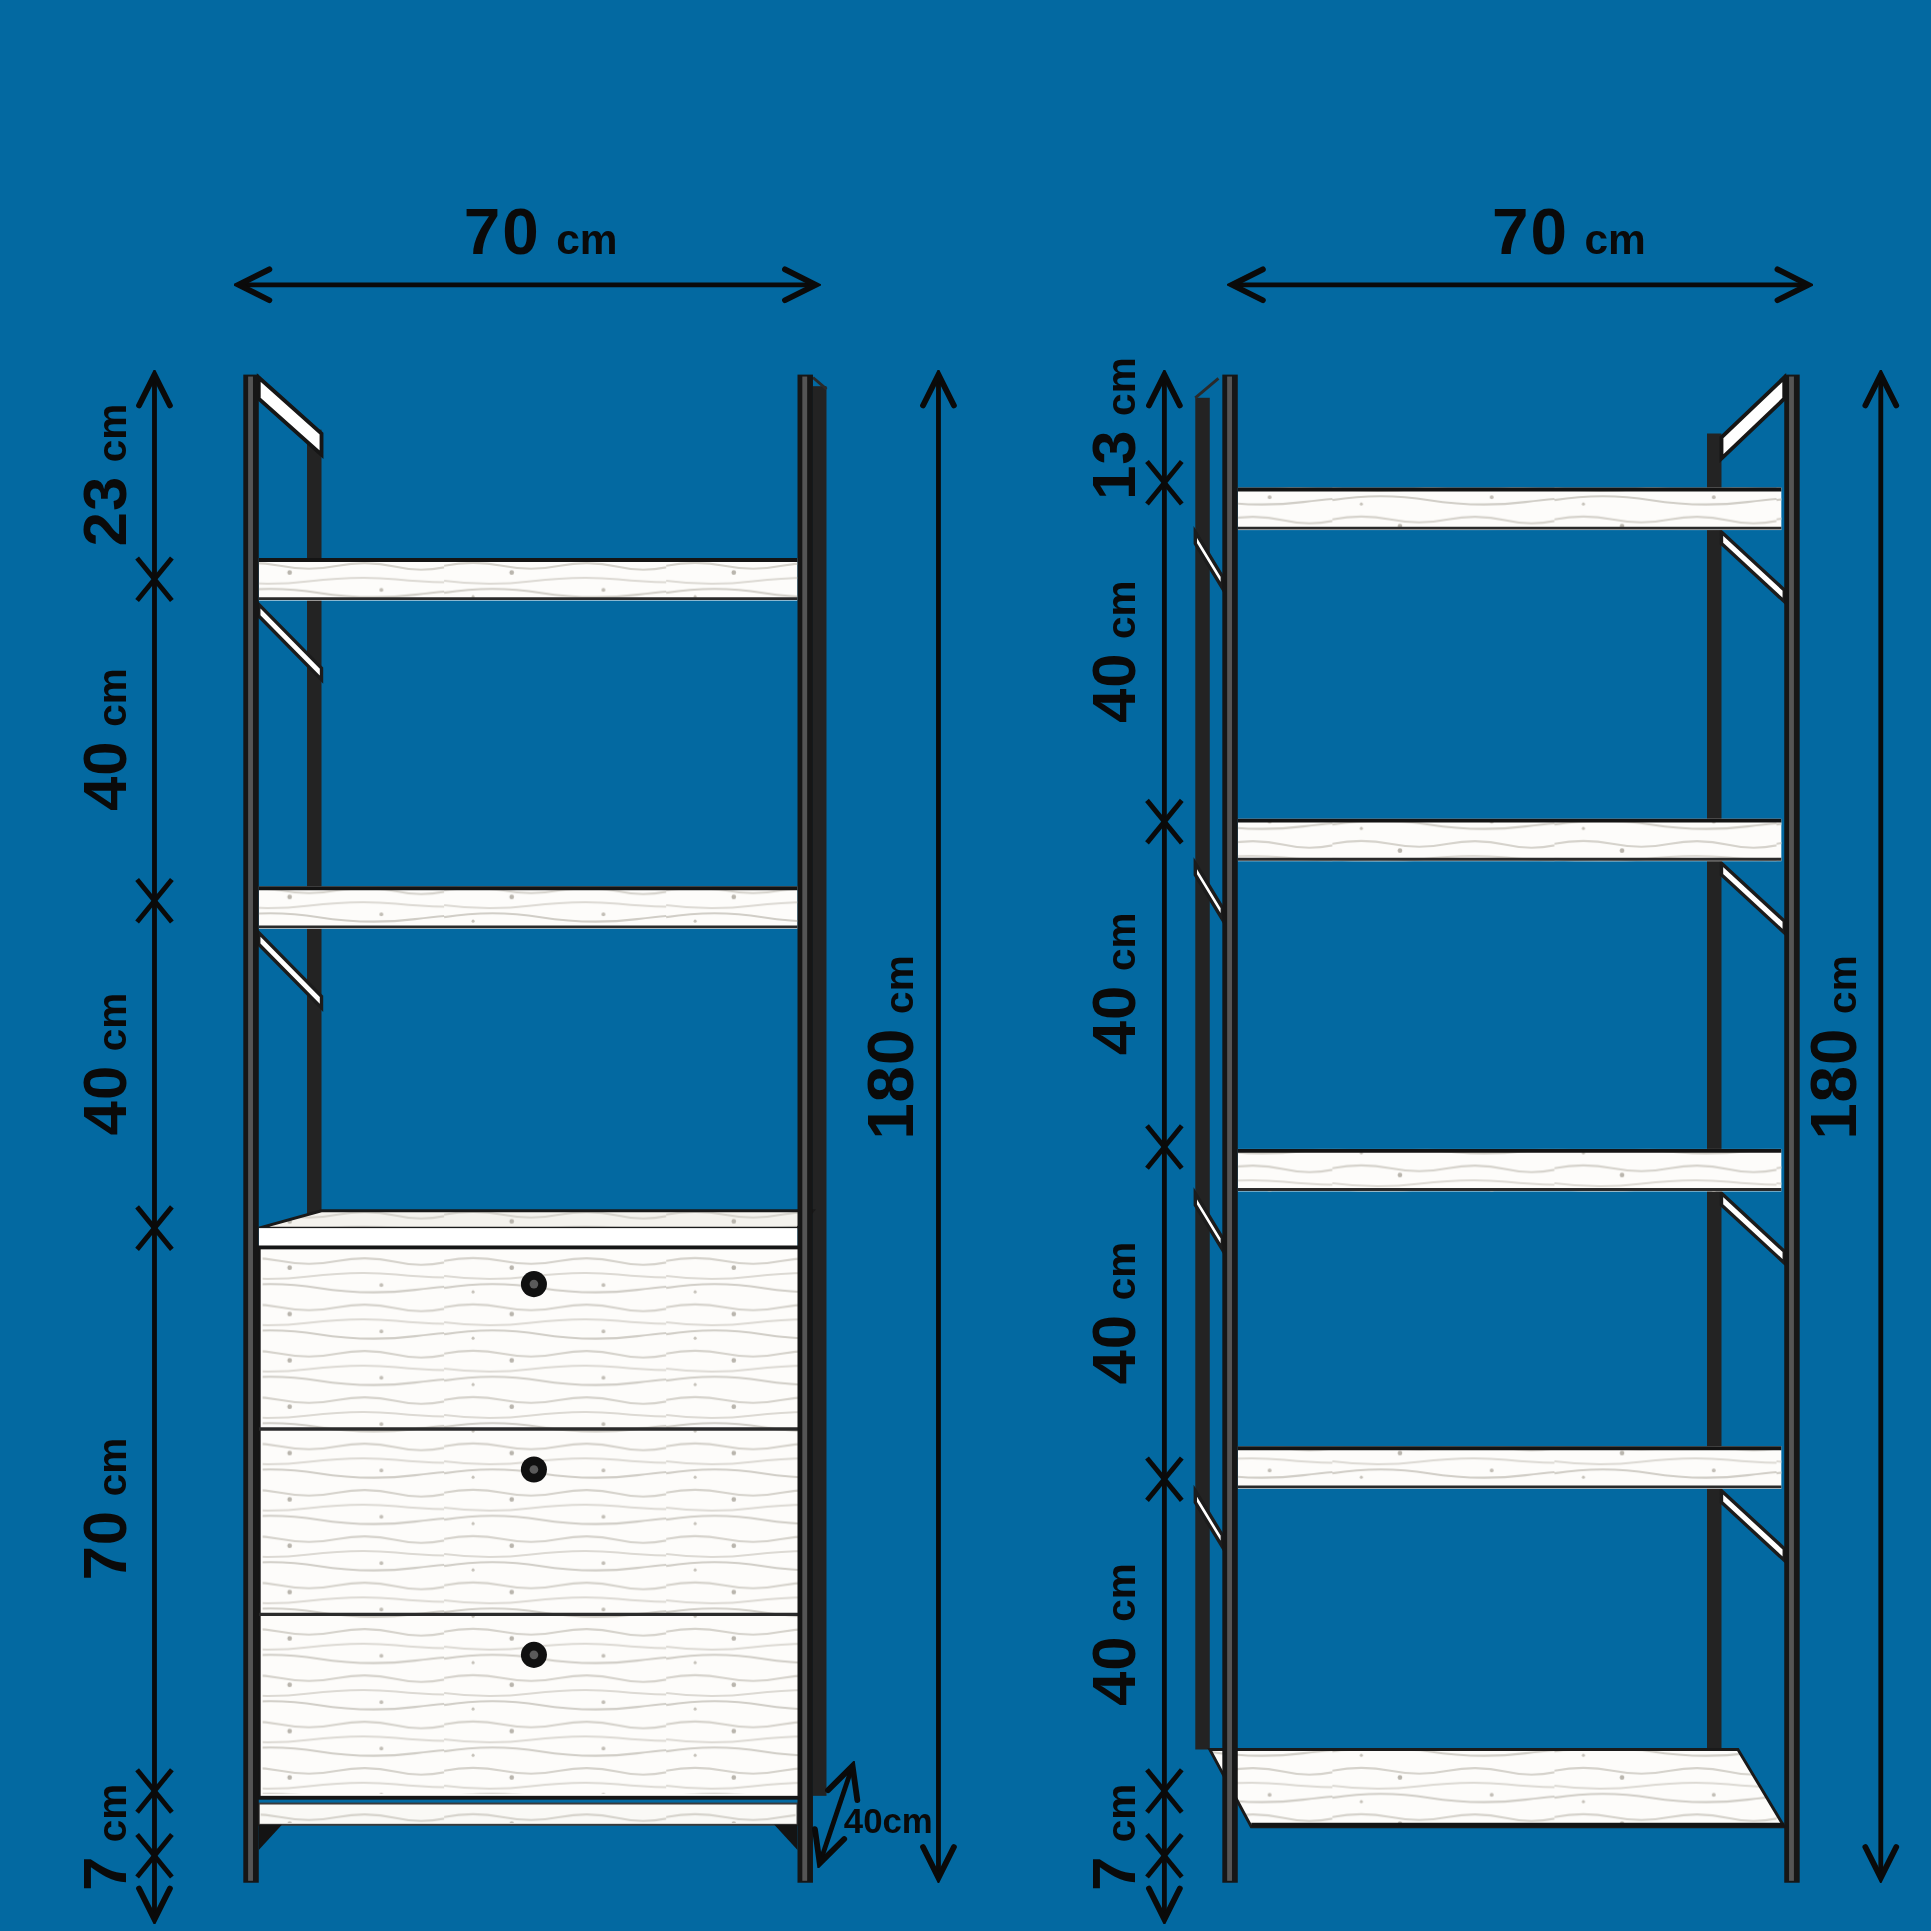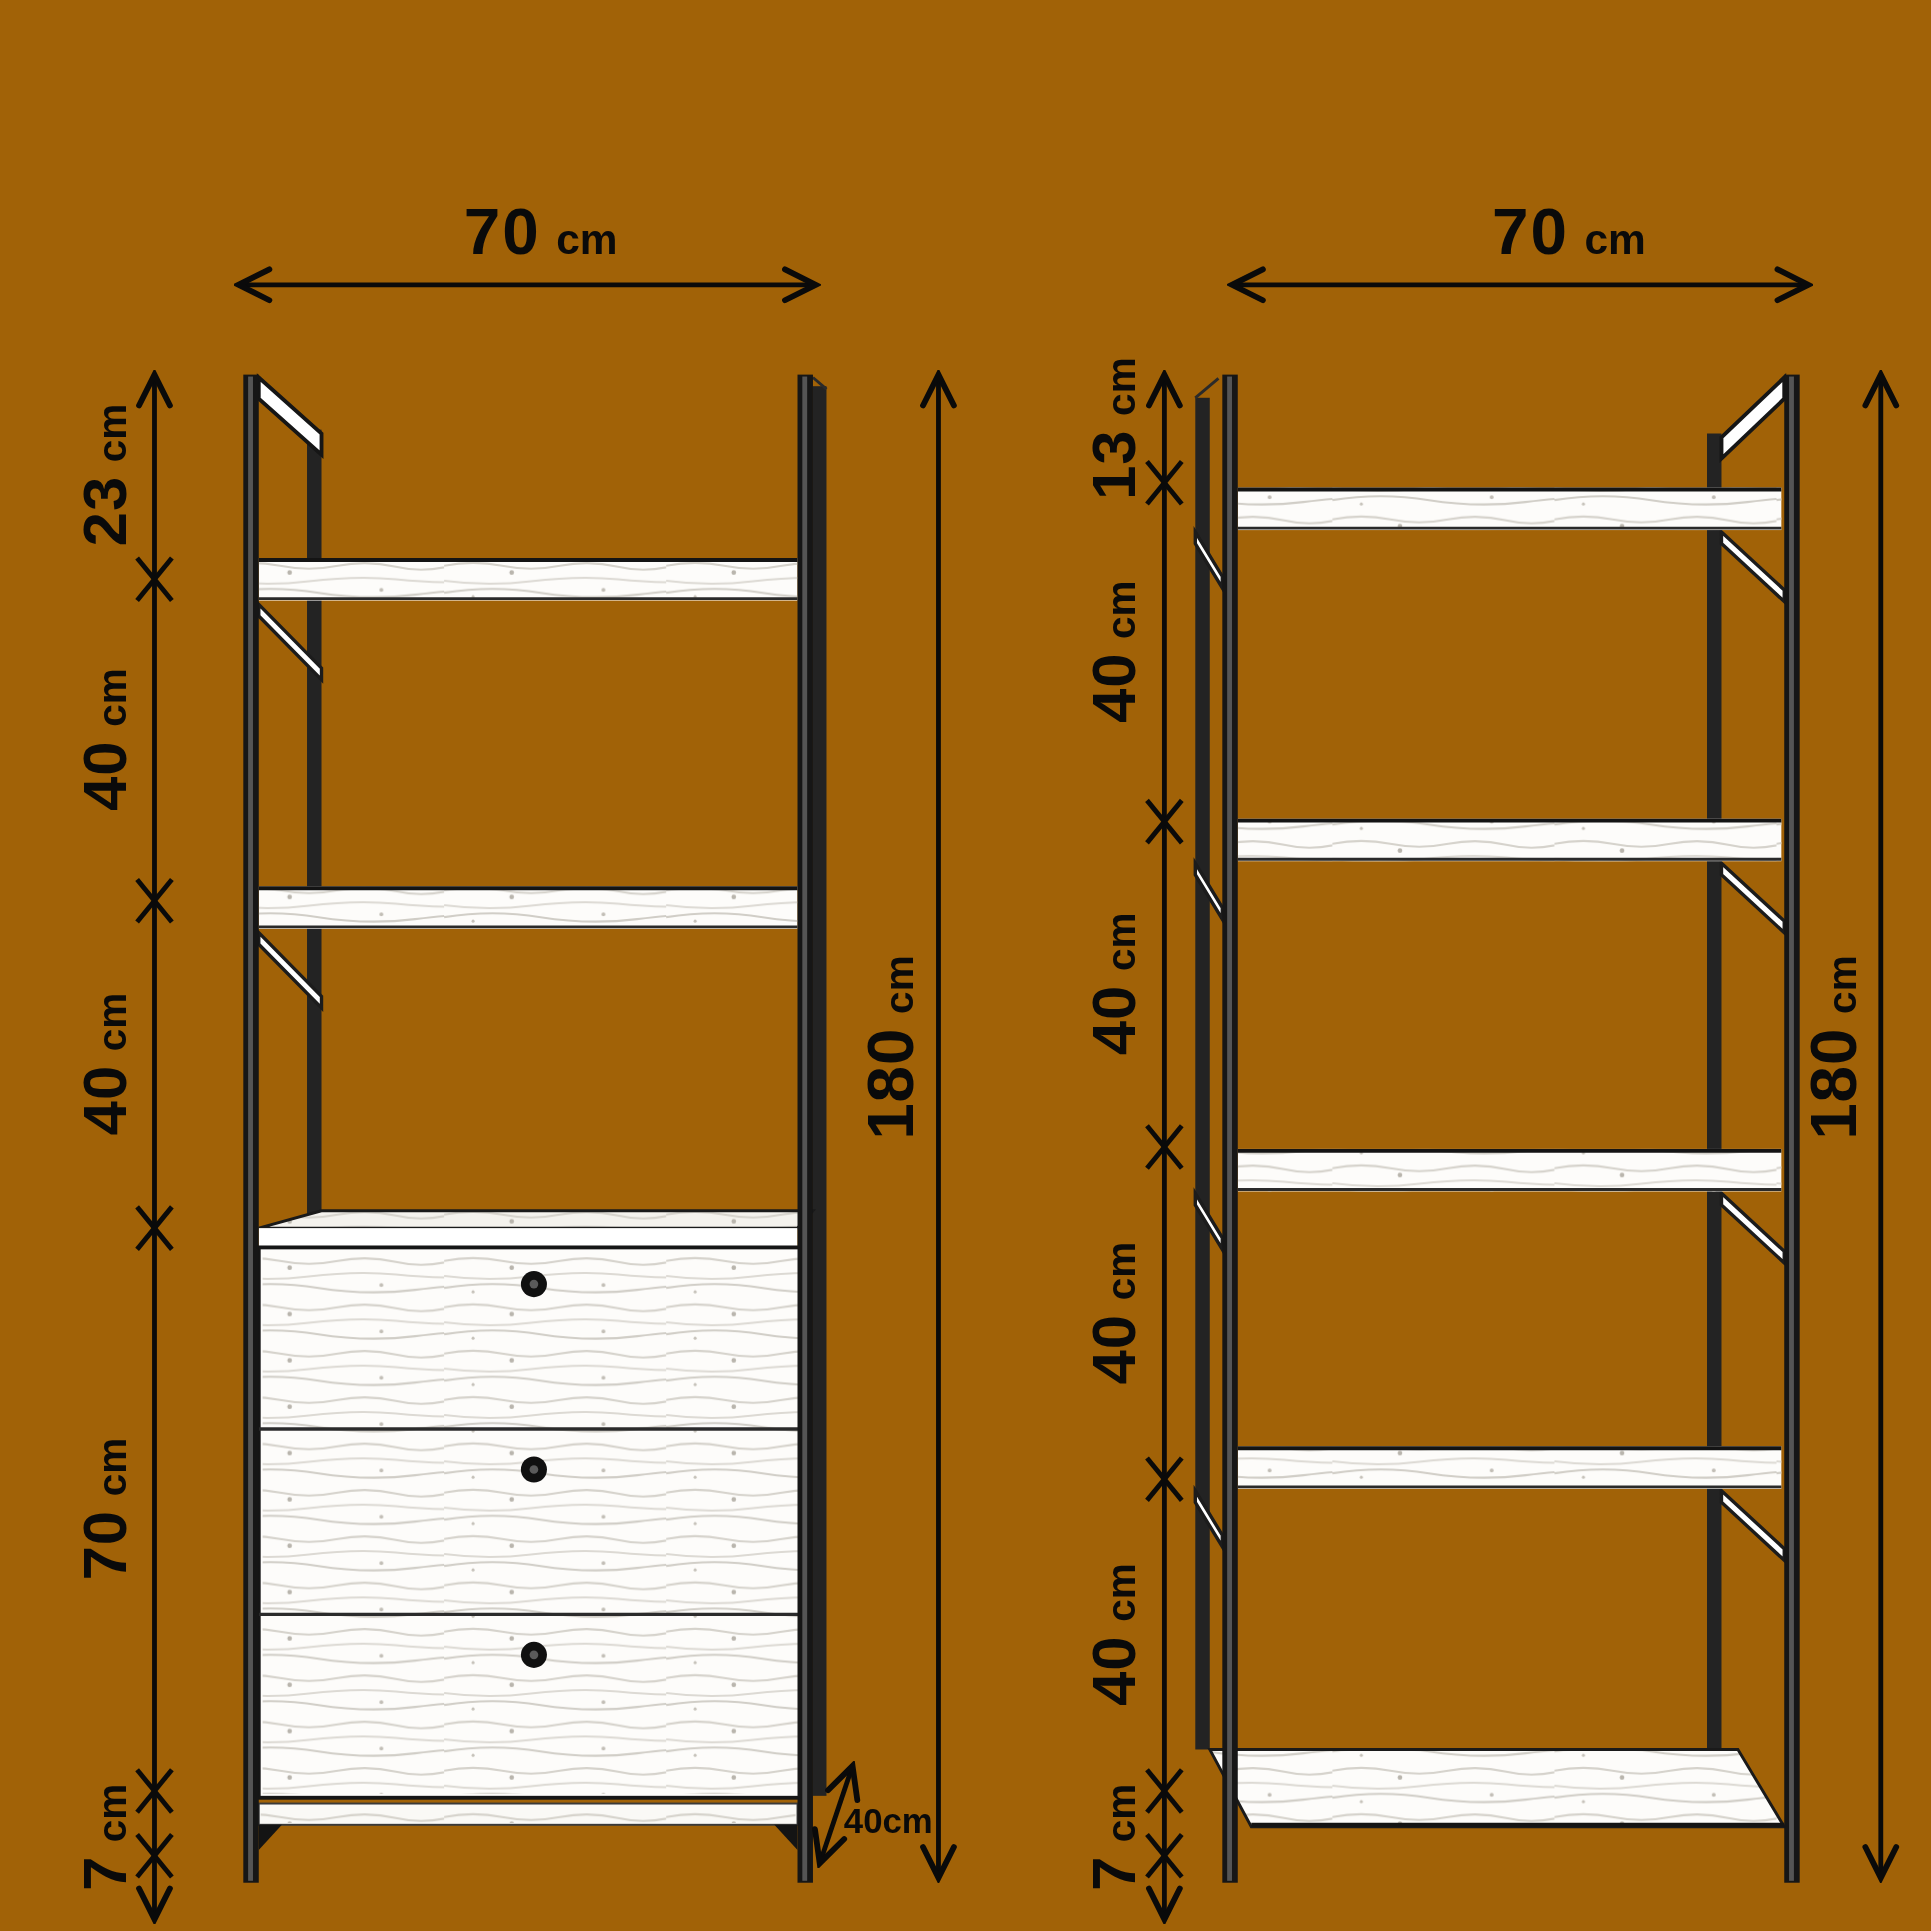--- a/index.html
+++ b/index.html
@@ -3,21 +3,21 @@
 <meta charset="utf-8">
 <style>
   html, body {
     margin: 0;
     padding: 0;
     background: #ffffff;
   }
   .stage {
     width: 1931px;
     height: 1931px;
-    background: #a16207;
+    background: #0369a1;
     position: relative;
   }
   svg { display: block; }
   text {
     fill: #0a0a0a;
     font-family: "Liberation Sans", sans-serif;
     font-weight: 700;
   }
   .num-side  { font-size: 64px; letter-spacing: 1px; }
   .unit-side { font-size: 42px; }

